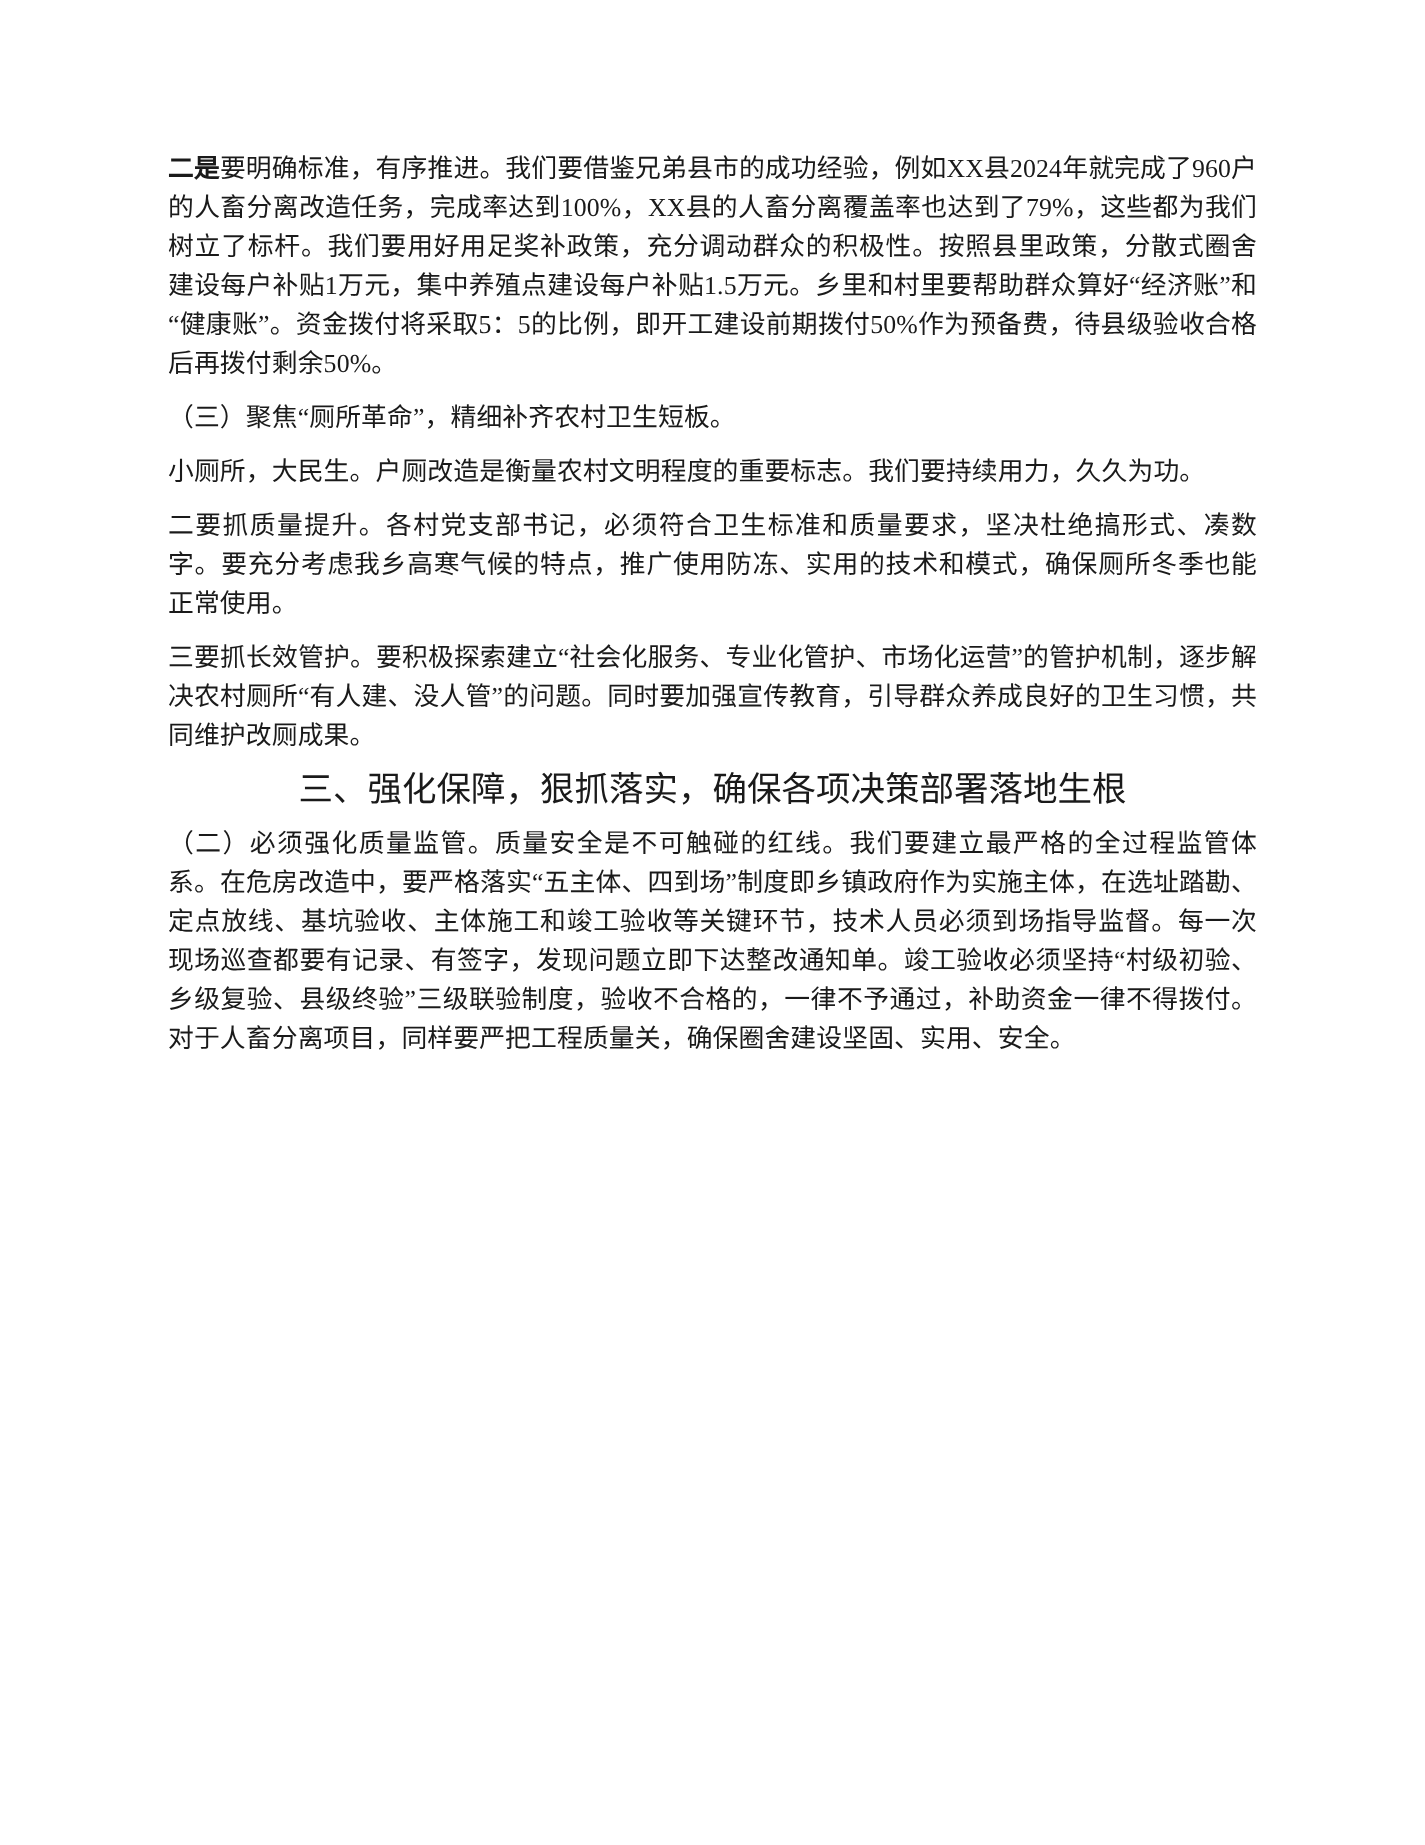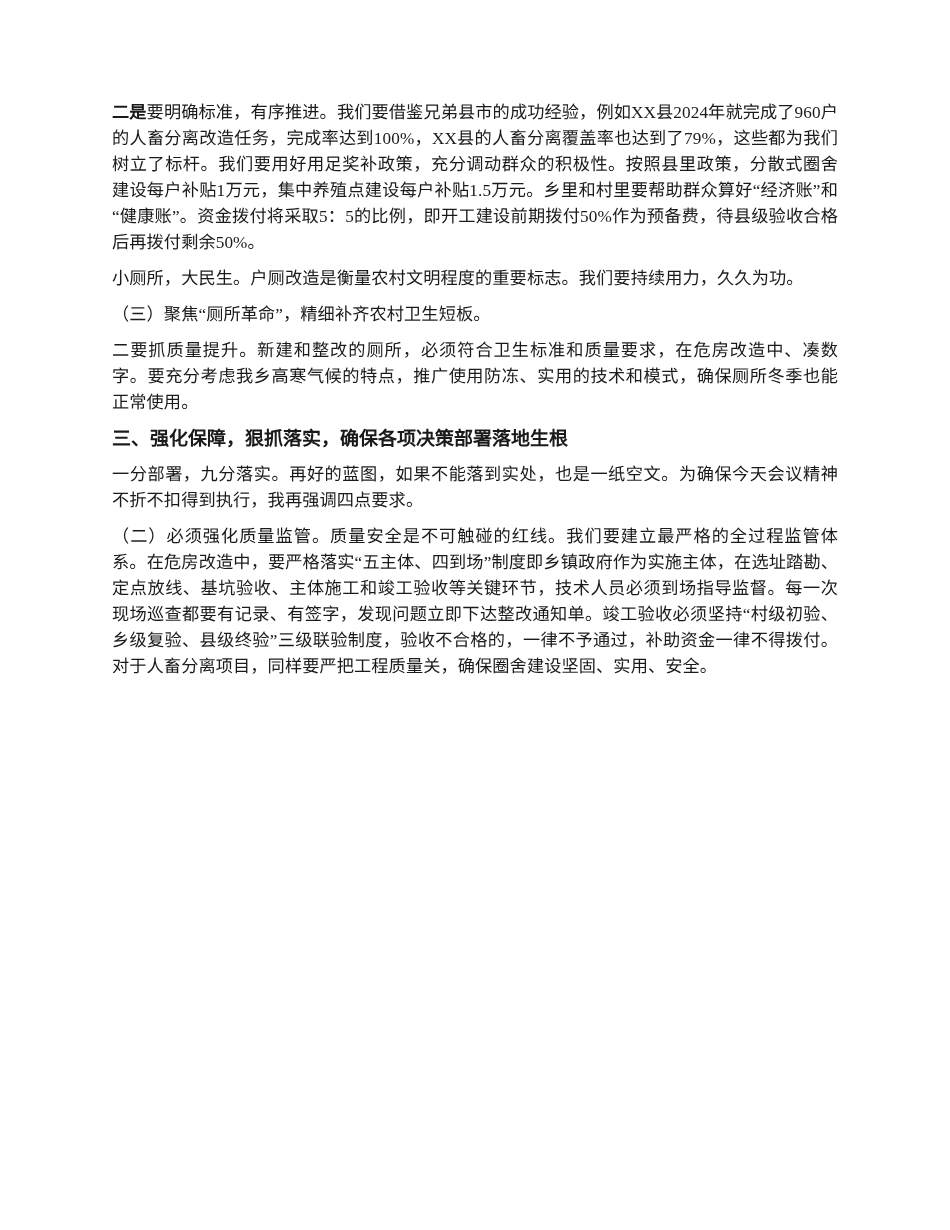--- a/index.html
+++ b/index.html
@@ -34,45 +34,45 @@
     letter-spacing: 0.1px;
     word-break: break-all;
   }
   .para:last-child {
     margin-bottom: 10px;
   }
   .lead {
     font-weight: bold;
   }
   .heading {
-    font-size: 19px;
+    font-size: 23px;
     line-height: 26px;
     margin: 0 0 10px 0;
-    font-weight: bold;
-    text-align: left;
+    font-weight: normal;
+    text-align: center;
   }
 </style>
 </head>
 <body>
 
 <div class="page">
   <div class="doc-body">
 
     <p class="para"><span class="lead">二是</span><span>要明确标准，有序推进。我们要借鉴兄弟县市的成功经验，例如XX县2024年就完成了960户的人畜分离改造任务，完成率达到100%，XX县的人畜分离覆盖率也达到了79%，这些都为我们树立了标杆。我们要用好用足奖补政策，充分调动群众的积极性。按照县里政策，分散式圈舍建设每户补贴1万元，集中养殖点建设每户补贴1.5万元。乡里和村里要帮助群众算好“经济账”和“健康账”。资金拨付将采取5：5的比例，即开工建设前期拨付50%作为预备费，待县级验收合格后再拨付剩余50%。</span></p>
 
 
+    <p class="para">（三）聚焦“厕所革命”，精细补齐农村卫生短板。</p>
+
     <p class="para">小厕所，大民生。户厕改造是衡量农村文明程度的重要标志。我们要持续用力，久久为功。</p>
 
-    <p class="para">（三）聚焦“厕所革命”，精细补齐农村卫生短板。</p>
 
+    <p class="para">二要抓质量提升。各村党支部书记，必须符合卫生标准和质量要求，坚决杜绝搞形式、凑数字。要充分考虑我乡高寒气候的特点，推广使用防冻、实用的技术和模式，确保厕所冬季也能正常使用。</p>
 
-    <p class="para">二要抓质量提升。新建和整改的厕所，必须符合卫生标准和质量要求，在危房改造中、凑数字。要充分考虑我乡高寒气候的特点，推广使用防冻、实用的技术和模式，确保厕所冬季也能正常使用。</p>
-
+    <p class="para">三要抓长效管护。要积极探索建立“社会化服务、专业化管护、市场化运营”的管护机制，逐步解决农村厕所“有人建、没人管”的问题。同时要加强宣传教育，引导群众养成良好的卫生习惯，共同维护改厕成果。</p>
 
     <p class="heading">三、强化保障，狠抓落实，确保各项决策部署落地生根</p>
 
-    <p class="para">一分部署，九分落实。再好的蓝图，如果不能落到实处，也是一纸空文。为确保今天会议精神不折不扣得到执行，我再强调四点要求。</p>
 
 
     <p class="para">（二）必须强化质量监管。质量安全是不可触碰的红线。我们要建立最严格的全过程监管体系。在危房改造中，要严格落实“五主体、四到场”制度即乡镇政府作为实施主体，在选址踏勘、定点放线、基坑验收、主体施工和竣工验收等关键环节，技术人员必须到场指导监督。每一次现场巡查都要有记录、有签字，发现问题立即下达整改通知单。竣工验收必须坚持“村级初验、乡级复验、县级终验”三级联验制度，验收不合格的，一律不予通过，补助资金一律不得拨付。对于人畜分离项目，同样要严把工程质量关，确保圈舍建设坚固、实用、安全。</p>
 
   </div>
 </div>
 
 </body></html>

